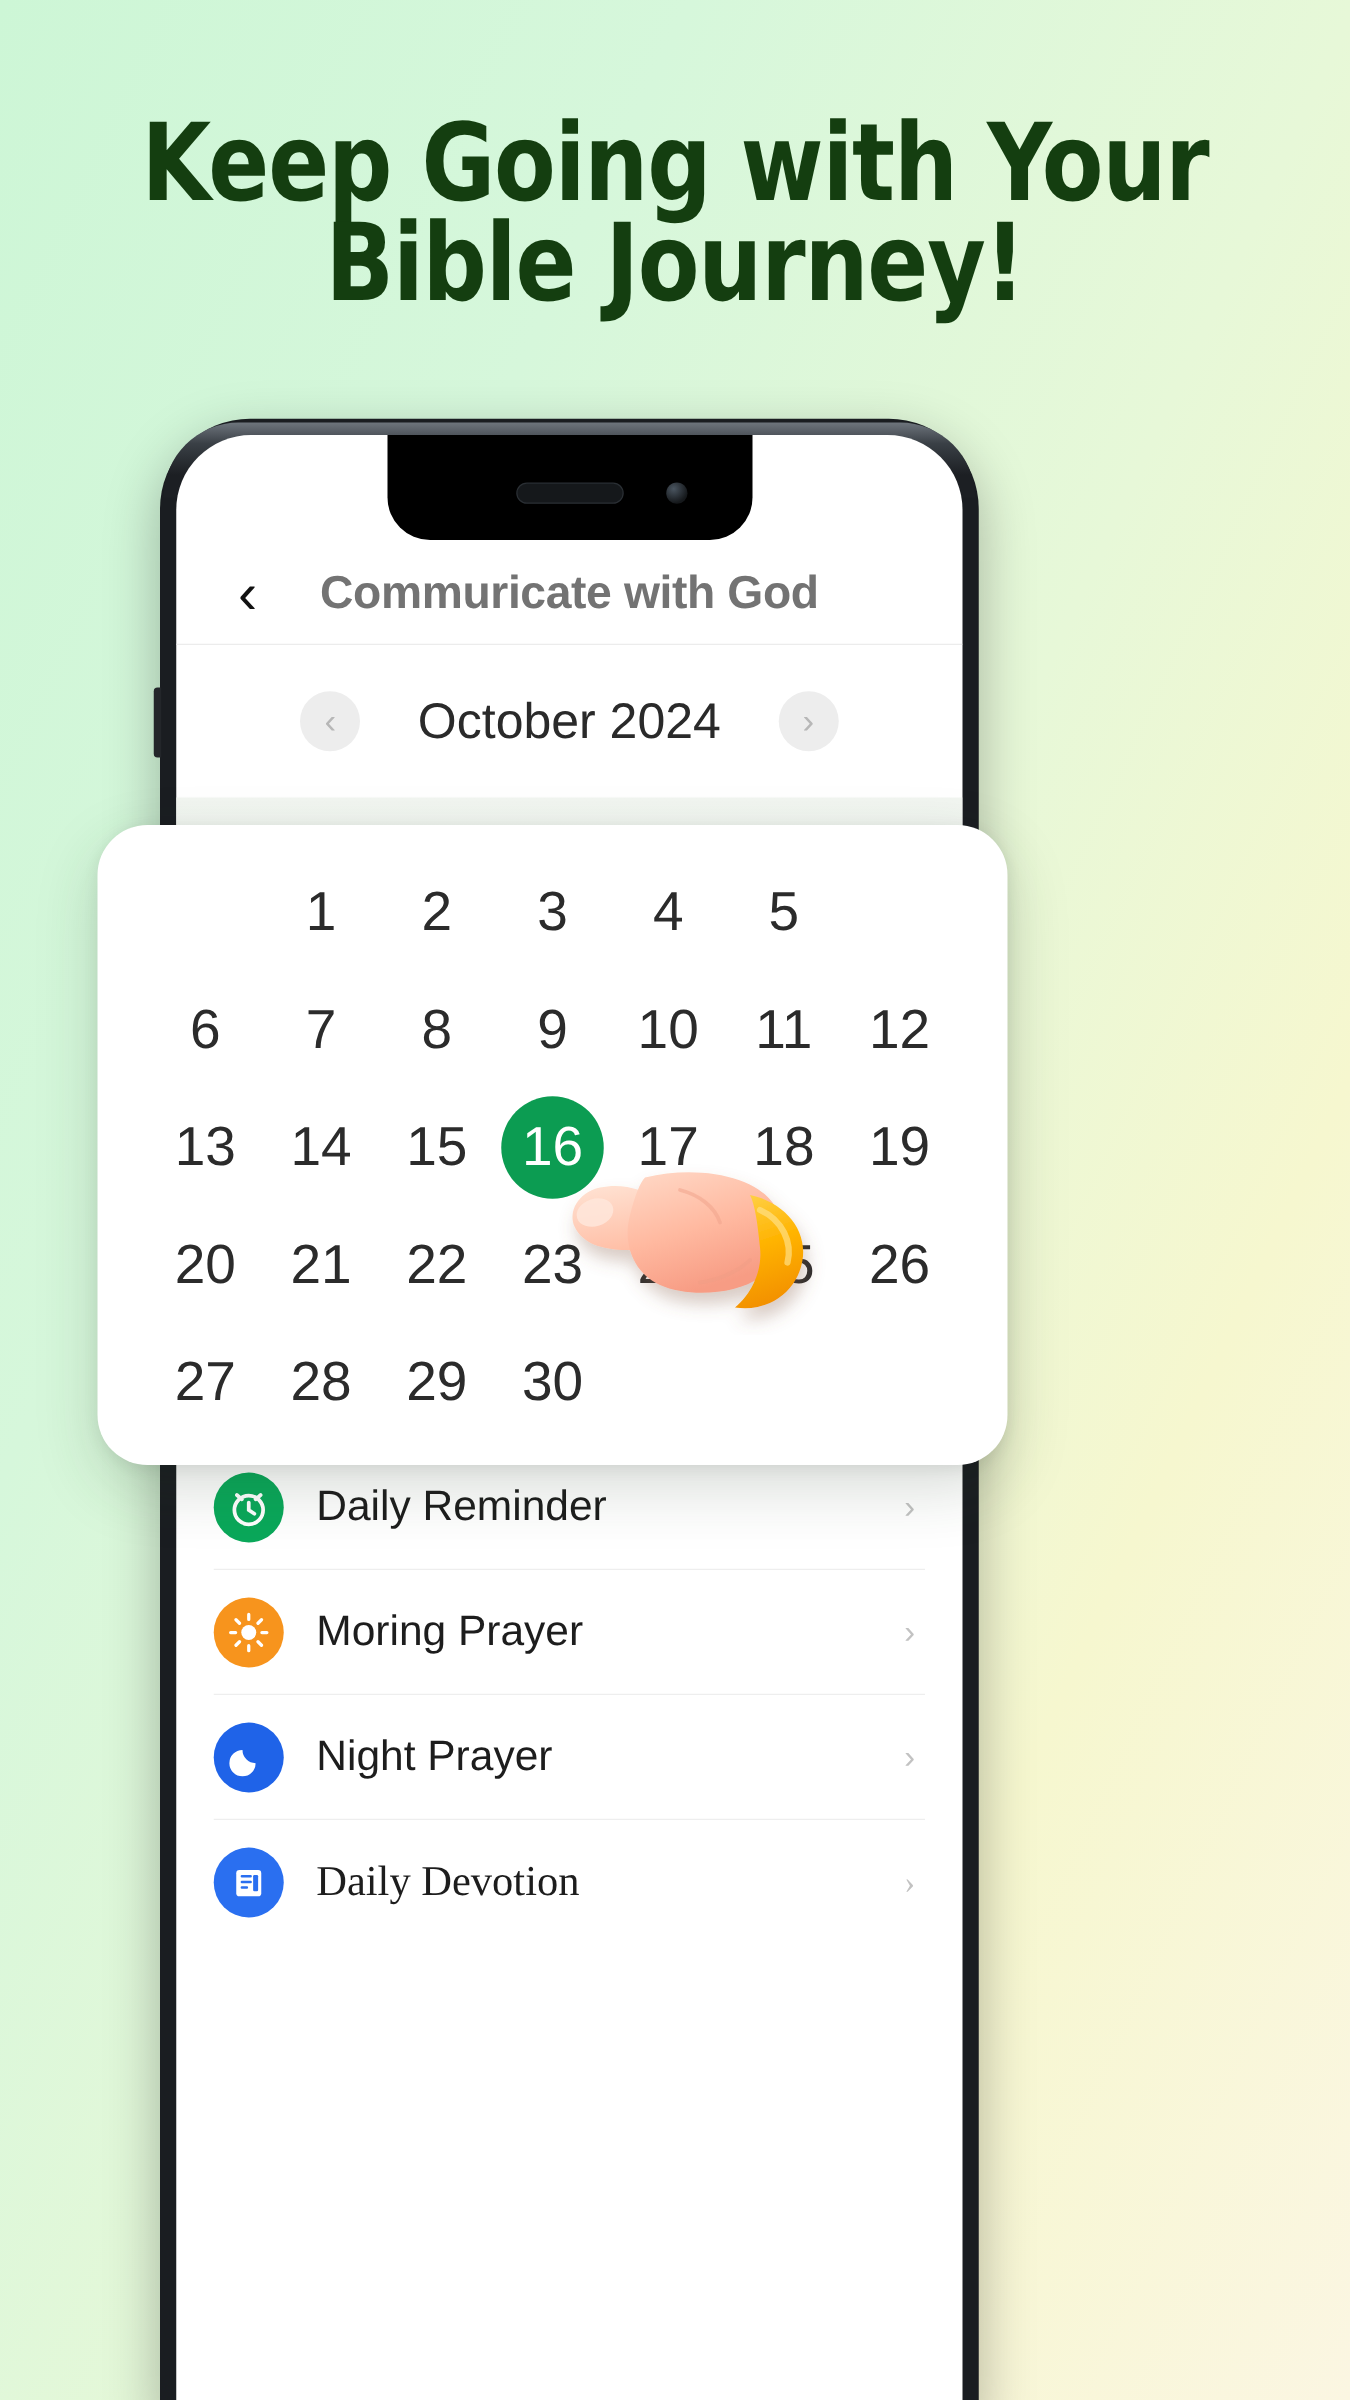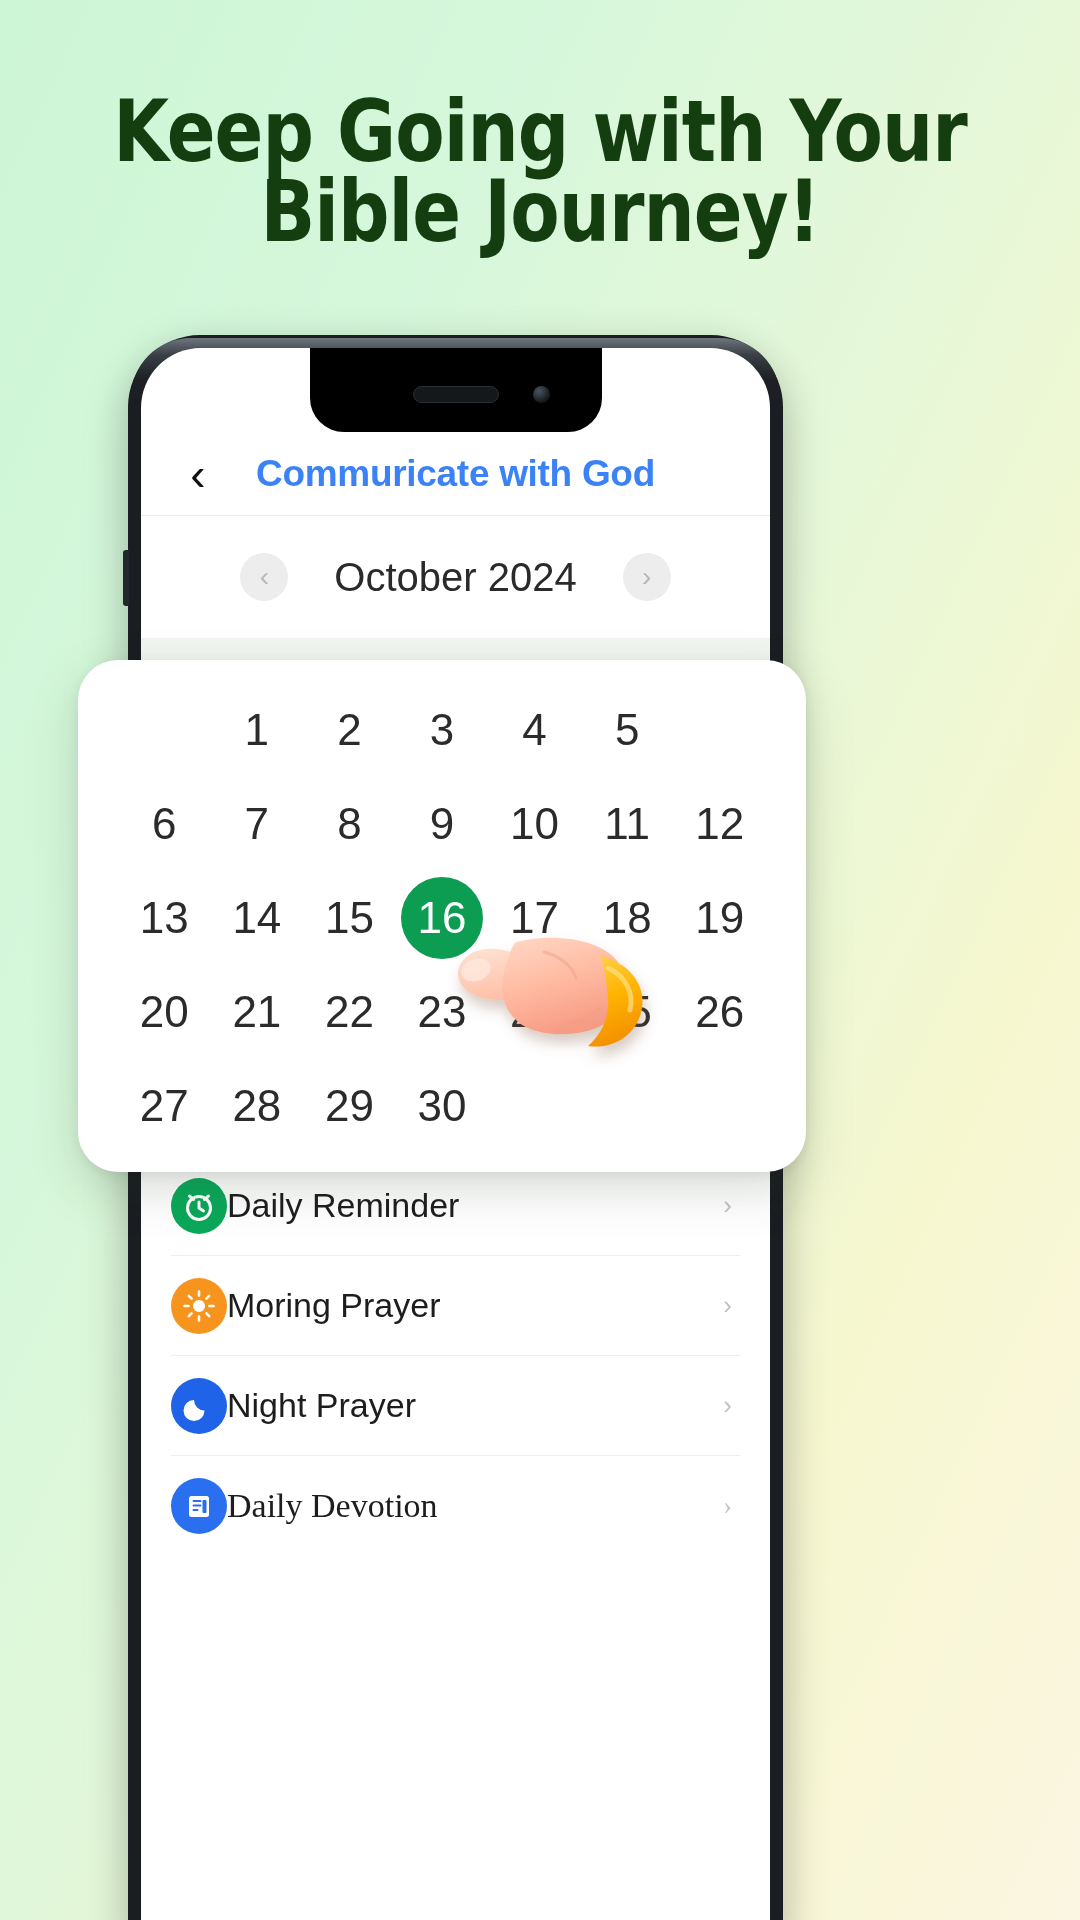--- a/index.html
+++ b/index.html
@@ -88,21 +88,21 @@
   .navbar {
     position:relative; height:84px;
     display:flex; align-items:center; justify-content:center;
     border-bottom:1.5px solid #ececec;
   }
   .nav-back {
     position:absolute; left:34px; top:50%; transform:translateY(-50%);
     width:46px; height:46px; display:flex; align-items:center; justify-content:center;
     font-size:46px; line-height:1; color:#111; font-weight:300;
   }
-  .nav-title { font-size:37px; font-weight:bold; color:#3b82f6; letter-spacing:-0.3px; }
+  .nav-title { font-size:37px; font-weight:bold; color:#737373; letter-spacing:-0.3px; }
 
   
   .cal-head {
     display:flex; align-items:center; justify-content:center; gap:46px;
     height:122px;
   }
   .cal-nav {
     width:48px; height:48px; border-radius:50%; background:#ededed;
     display:flex; align-items:center; justify-content:center;
     color:#b7b7b7; font-size:28px; line-height:1; font-weight:400;
@@ -126,21 +126,21 @@
 
   
   .list { padding:0 30px; }
   .row {
     display:flex; align-items:center; height:100px;
     border-bottom:1.5px solid #eeeeee;
   }
   .row:last-child{border-bottom:none;font-family:Liberation Serif, serif;}
   .row .ico { width:56px; height:56px; border-radius:50%; flex:0 0 56px;
               display:flex; align-items:center; justify-content:center; }
-  .row .lbl { flex:1; font-size:34px; color:#1d1d1d; }
+  .row .lbl { flex:1; margin-left:26px; font-size:34px; color:#1d1d1d; }
   .row .chev { color:#c2c2c2; font-size:26px; font-weight:300; margin-right:8px;}
 
   .ico-green { background:#0aa85a; }
   .ico-orange{ background:#f7941d; }
   .ico-blue  { background:#1f63e8; }
   .ico-blue2 { background:#2a6ff0; }
 
   
   .popup {
     position:absolute; left:78px; top:660px; width:728px; height:512px;

